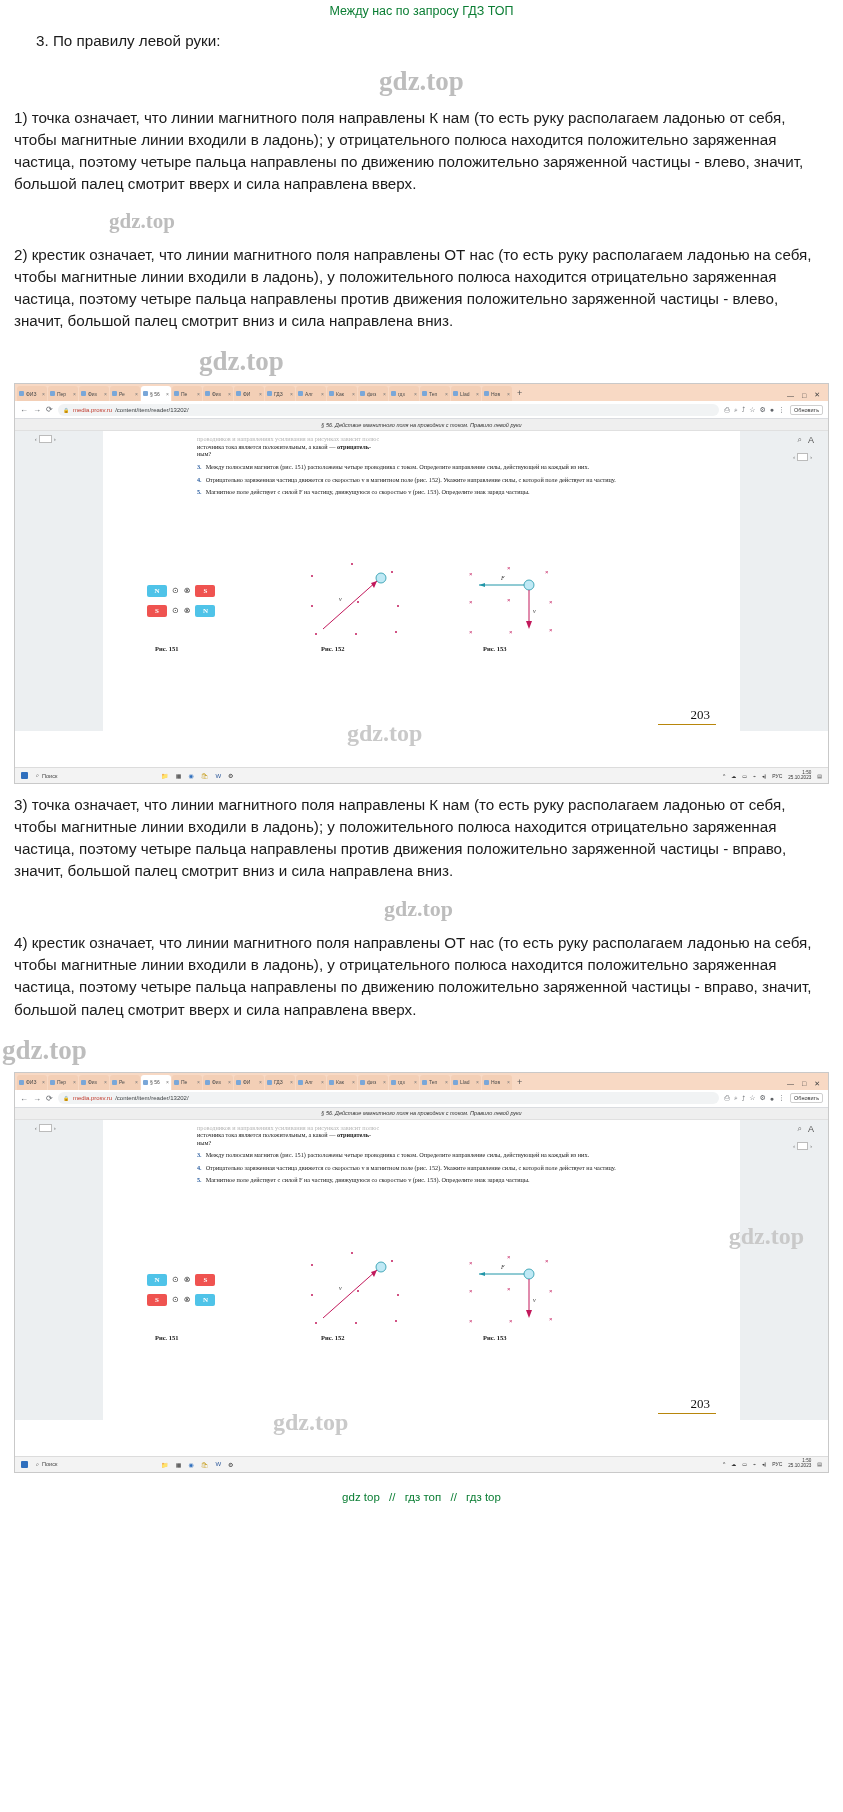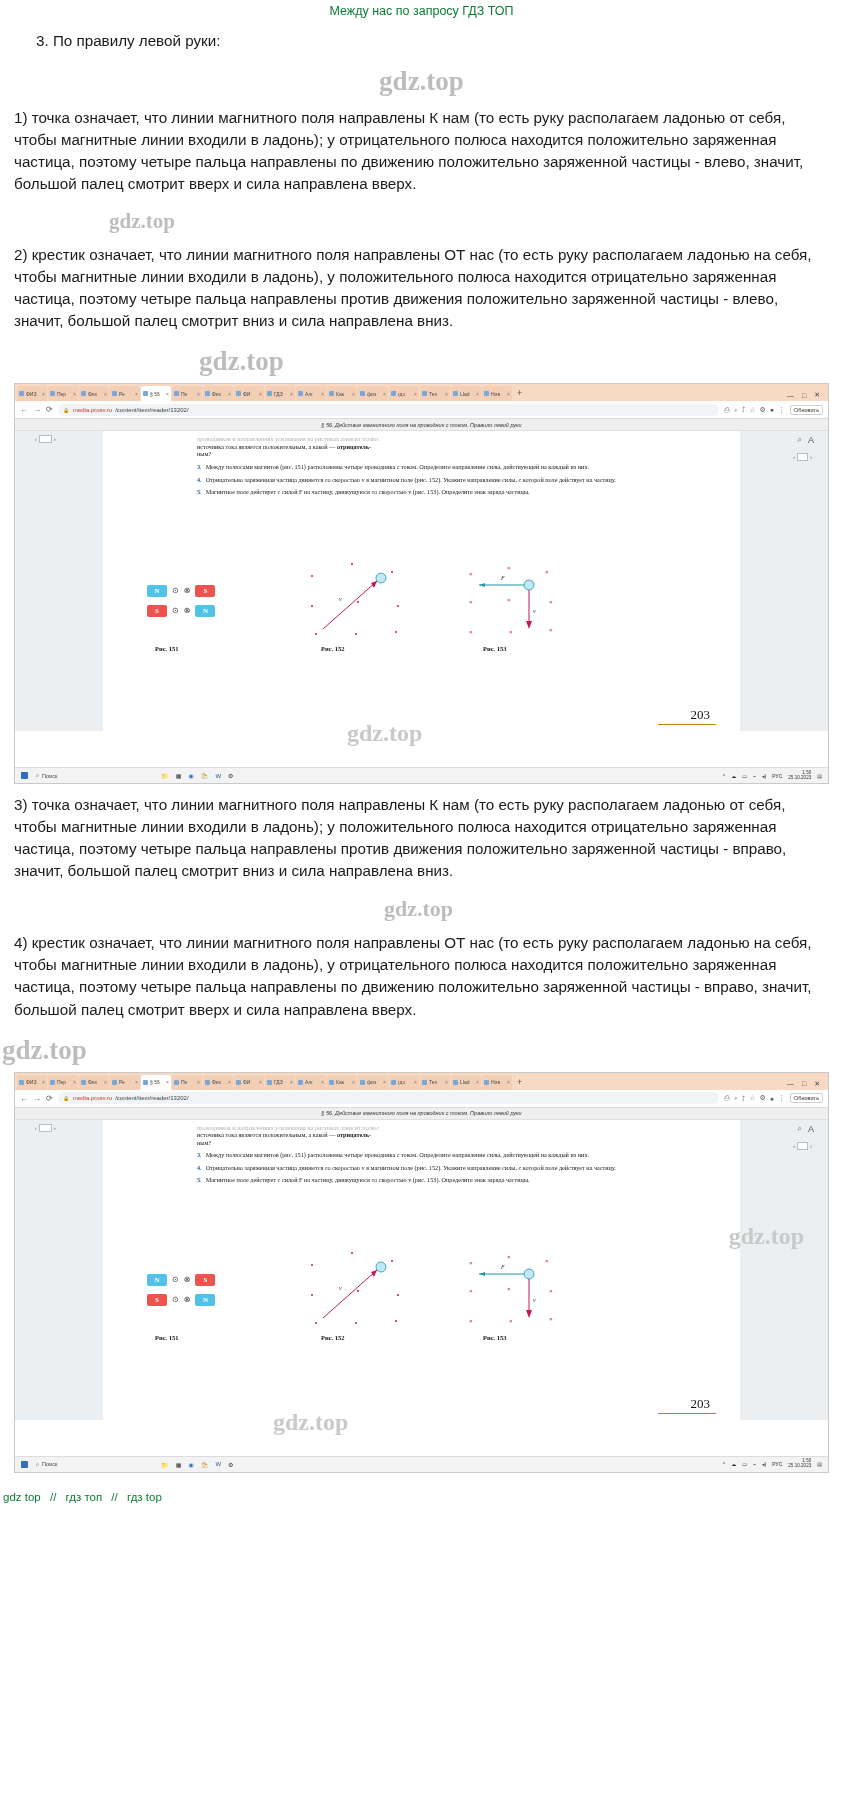--- a/index.html
+++ b/index.html
@@ -215,20 +215,21 @@
 
   .wm-over {
     position: absolute;
     color: #c9c9c9;
     font-weight: bold;
     font-family: "Liberation Serif", serif;
     font-size: 24px;
     z-index: 5;
   }
   .footer {
+    text-align: center;
     color: #0a7d33;
     font-size: 11.5px;
     padding: 8px 0 10px 0;
   }
   .footer span { margin: 0 3px; }
 </style>
 </head>
 <body>
 
 <div class="top-banner">Между нас по запросу ГДЗ ТОП</div>

